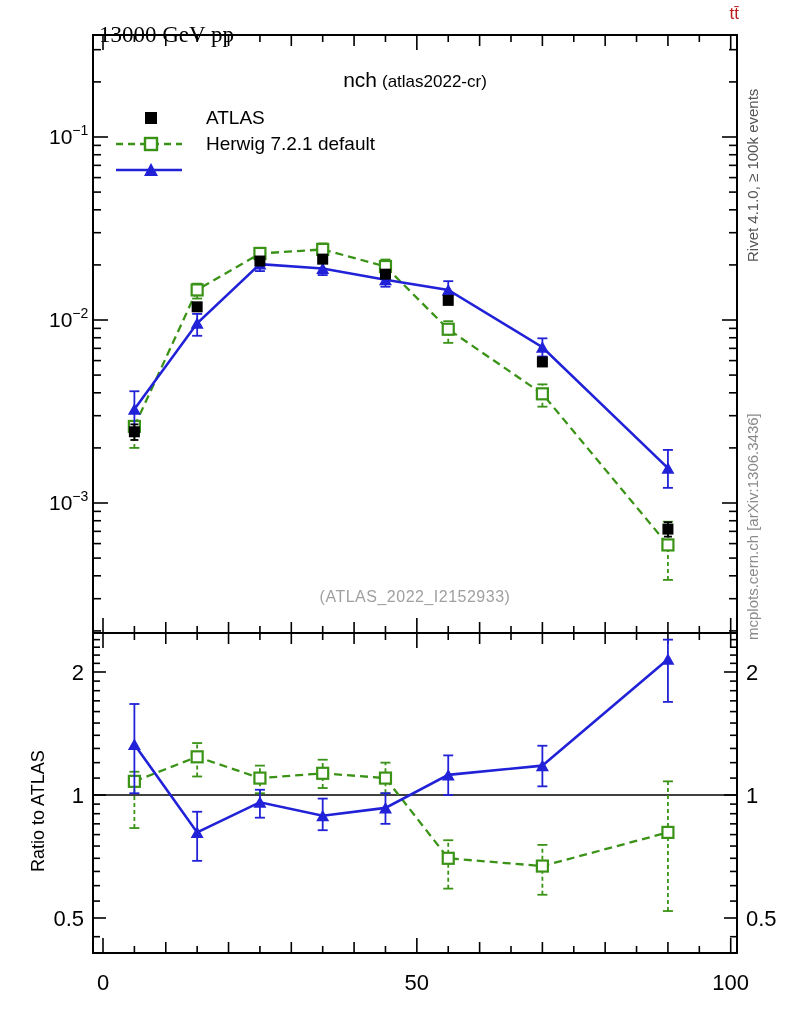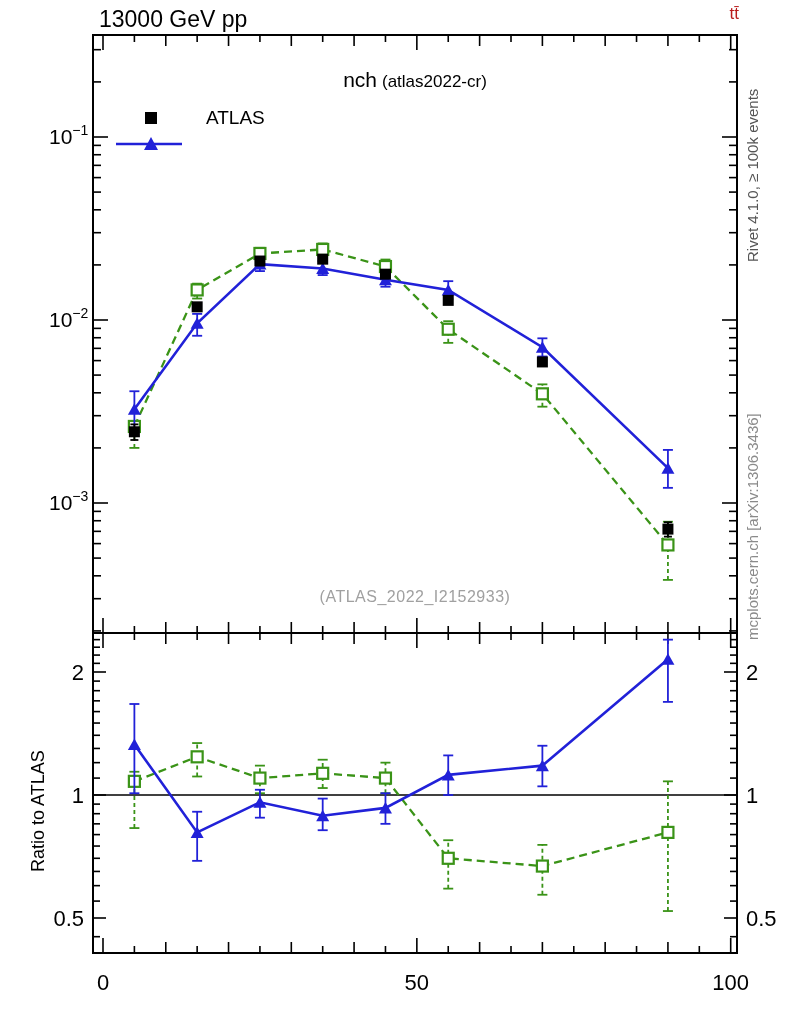--- a/index.html
+++ b/index.html
@@ -2,21 +2,21 @@
 <html style="--atlas: #000000; --herwig: #3a9317; --pythia: #2121d8; --watermark: #a0a0a0; --noteDark: #555555; --noteLight: #8a8a8a; --frame: #000000;"><head>
 <meta charset="utf-8">
 <style>
   html,body{margin:0;padding:0;background:#ffffff;}
   .page{
     position:relative;width:786px;height:1024px;background:#ffffff;
     font-family:"Liberation Sans","DejaVu Sans",sans-serif;color:#000;
     overflow:hidden;
   }
   #chart-svg{position:absolute;left:0;top:0;}
-  .hdr-left{position:absolute;left:99px;top:6px;font-size:23px;color:#000;white-space:nowrap;}
+  .hdr-left{position:absolute;left:99px;top:22px;font-size:23px;color:#000;white-space:nowrap;font-family:Liberation Serif, serif;}
   .hdr-right{position:absolute;right:47px;top:4px;font-size:17px;color:#b91c1c;white-space:nowrap;}
   .plot-title{position:absolute;left:0;top:68px;width:830px;text-align:center;white-space:nowrap;}
   .plot-title .obs{font-size:21px;text-align:center;}
   .plot-title .qual{font-size:17px;margin-left:5px;}
   .legend{position:absolute;left:114px;top:105px;}
   .legend-row{display:flex;align-items:center;height:26px;}
   .legend-row .label{font-size:19px;margin-left:22px;white-space:nowrap;}
   .legend-swatch{width:70px;height:22px;flex:0 0 70px;}
   .sw-line-herwig{stroke:var(--herwig);stroke-width:2.4;stroke-dasharray:7 5;fill:none;}
   .sw-line-pythia{stroke:var(--pythia);stroke-width:2.6;fill:none;}
@@ -447,20 +447,27 @@
 
   <div class="legend">
     <div class="legend-row">
       <svg class="legend-swatch" viewBox="0 0 70 22">
         <rect class="sw-sq-atlas" x="31" y="5" width="12" height="12"></rect>
       </svg>
       <span class="label">ATLAS</span>
     </div>
     <div class="legend-row">
       <svg class="legend-swatch" viewBox="0 0 70 22">
+        <line class="sw-line-herwig" x1="2" y1="11" x2="68" y2="11"></line>
+        <rect class="sw-sq-herwig" x="31" y="5" width="12" height="12"></rect>
+      </svg>
+      <span class="label">Herwig 7.2.1 default</span>
+    </div>
+    <div class="legend-row">
+      <svg class="legend-swatch" viewBox="0 0 70 22">
         <line class="sw-line-pythia" x1="2" y1="11" x2="68" y2="11"></line>
         <polygon class="sw-tri-pythia" points="37,4 30,17 44,17"></polygon>
       </svg>
     </div>
   </div>
 
   <div class="watermark">(ATLAS_2022_I2152933)</div>
 
   <div class="vtext rivet-note">Rivet 4.1.0, ≥ 100k events</div>
   <div class="vtext mcplots-note">mcplots.cern.ch [arXiv:1306.3436]</div>

